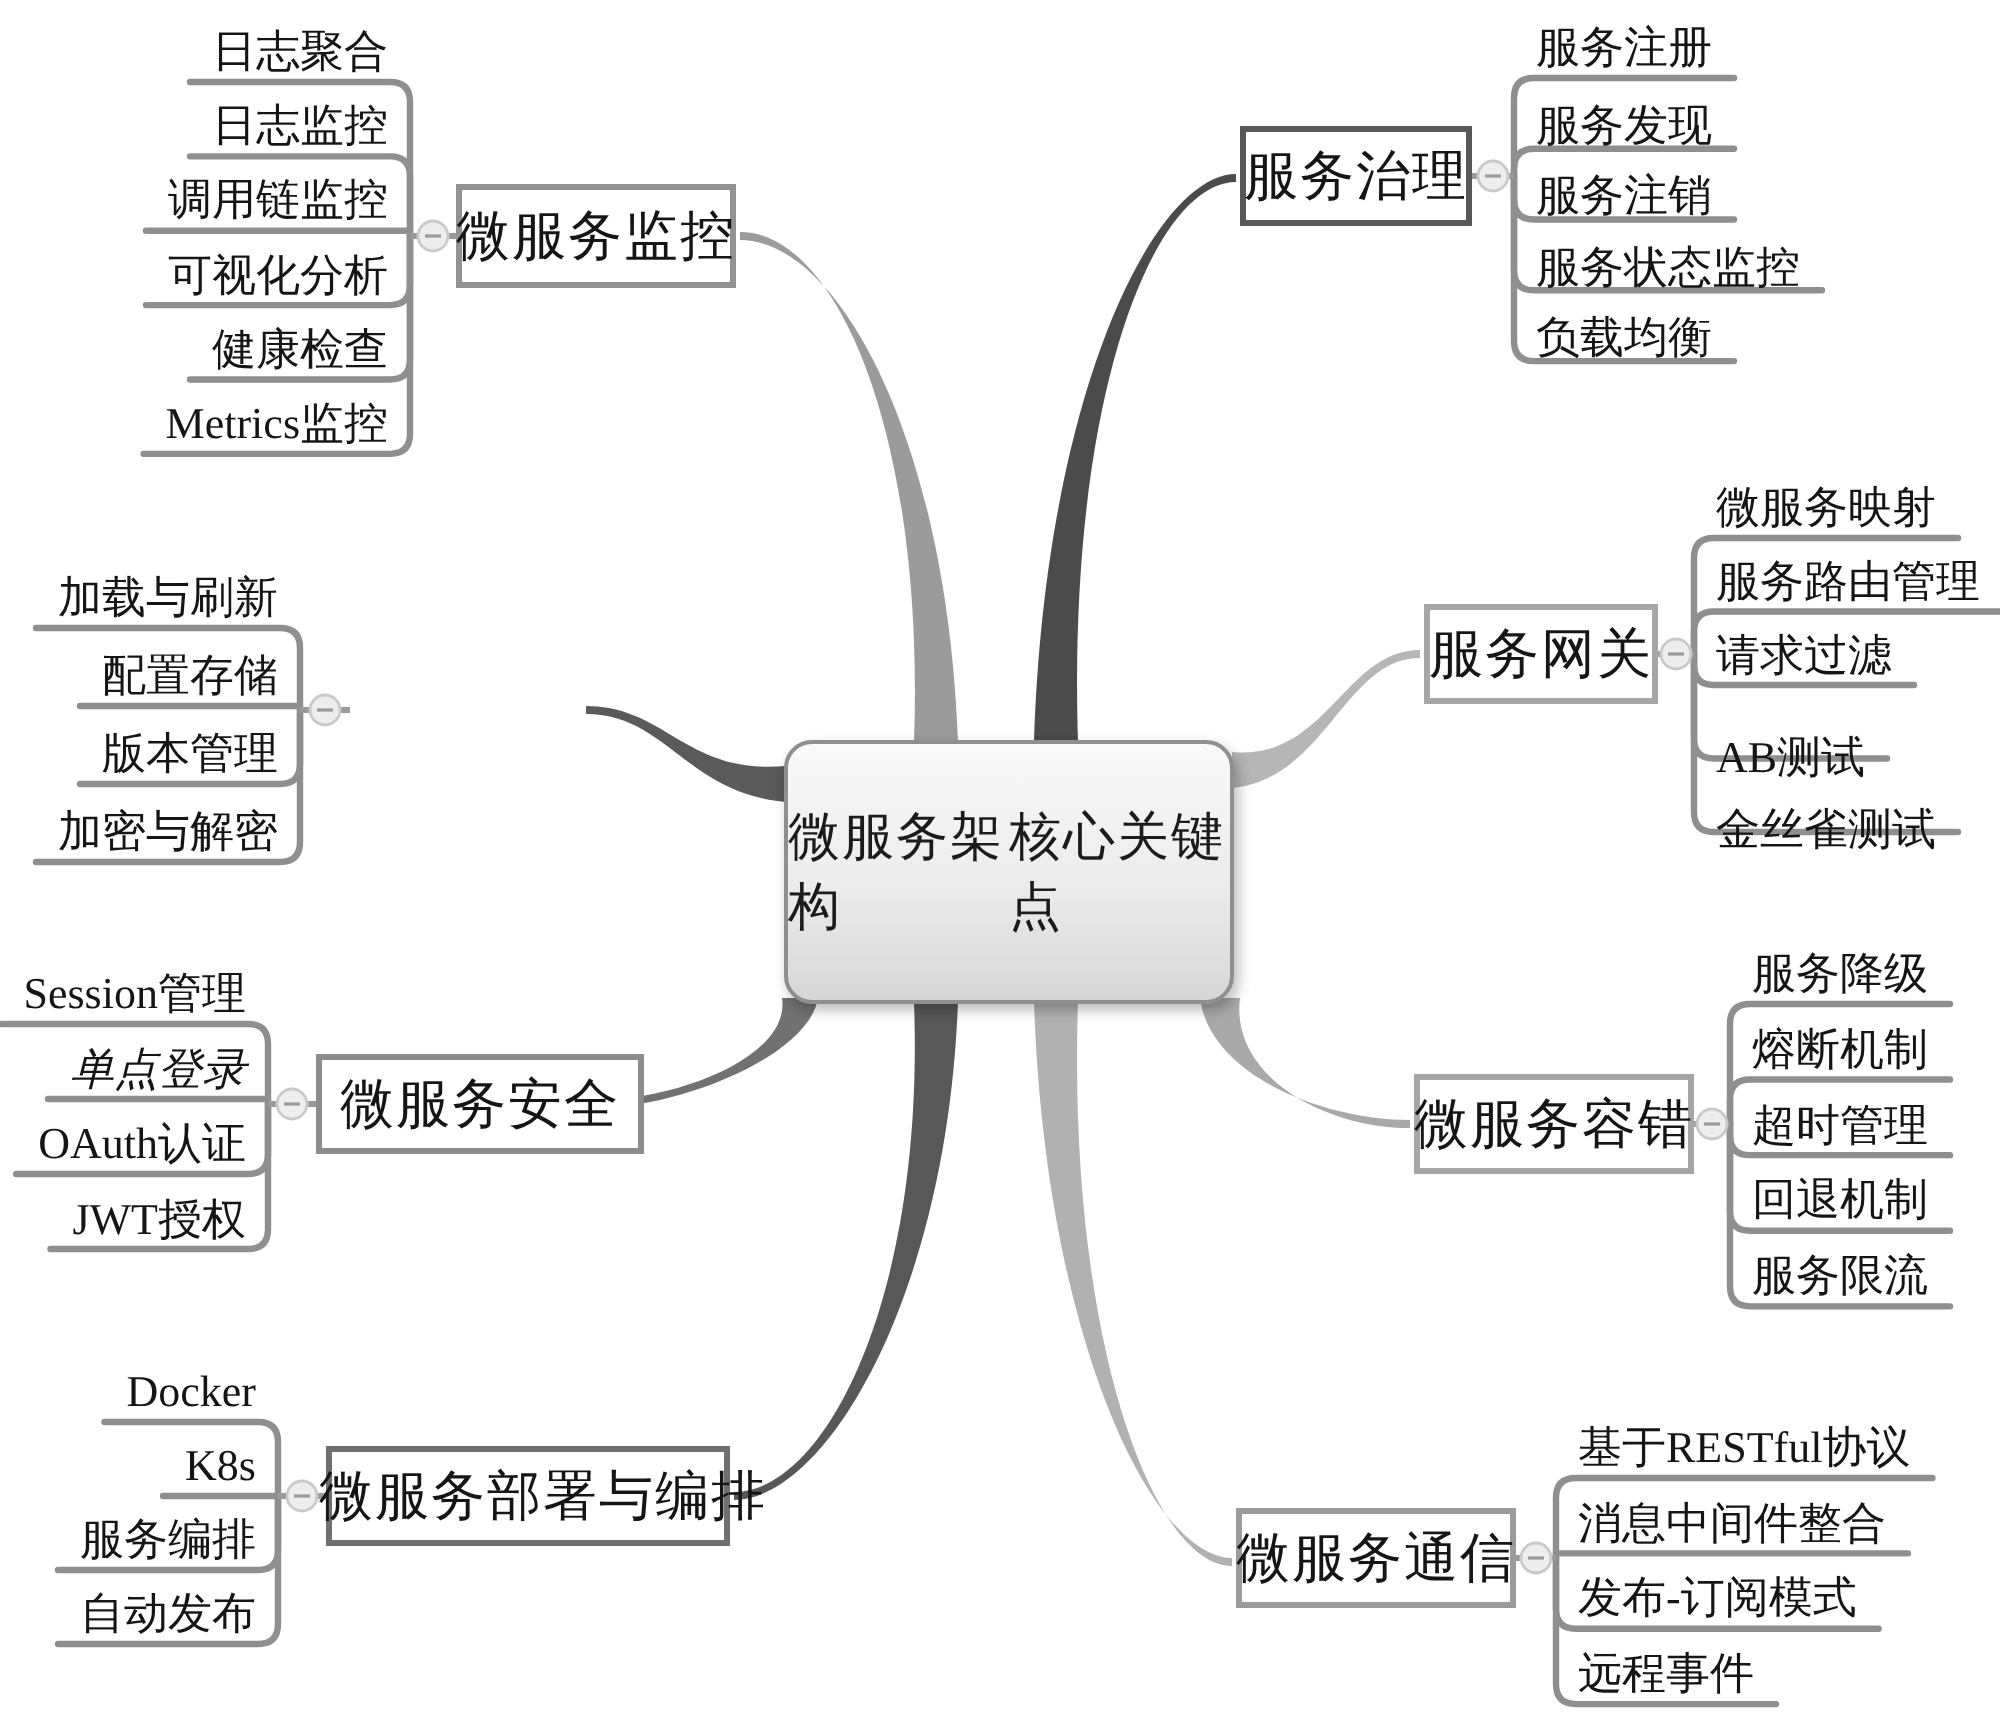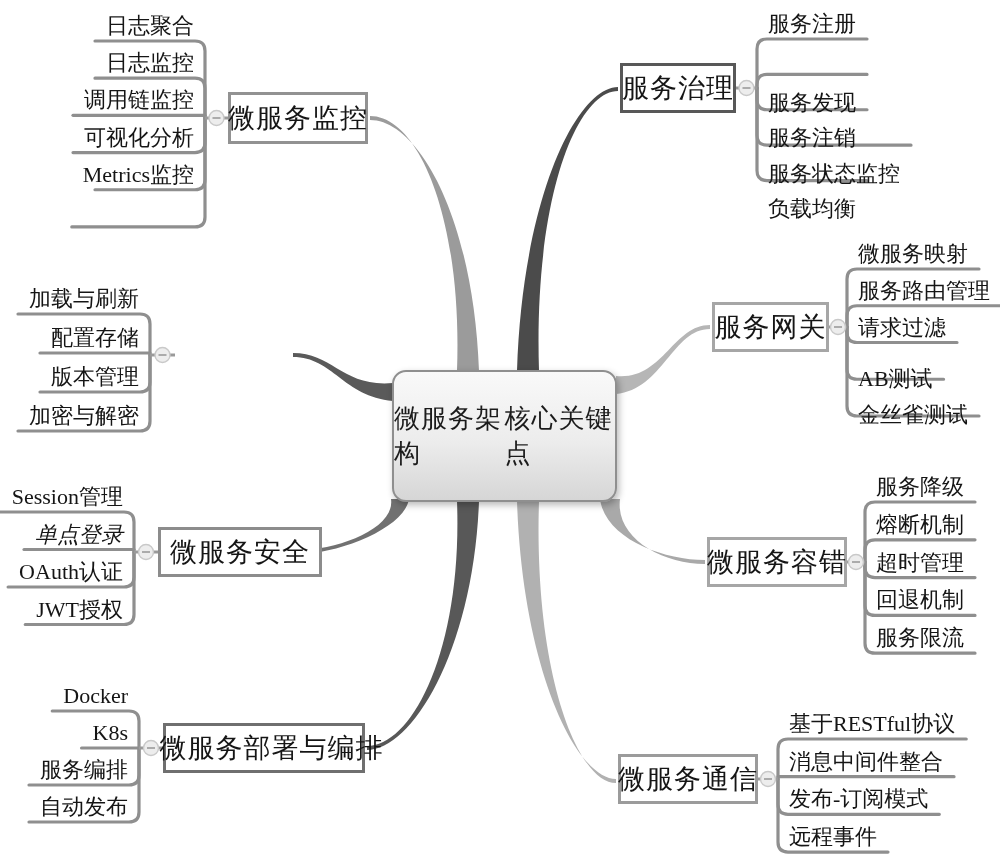--- a/index.html
+++ b/index.html
@@ -132,26 +132,27 @@
     </div>
   <div class="topic" style="left: 618px; top: 754px; width: 140px; height: 50px; border-color: rgb(155, 155, 155);">
       <span>微服务通信</span>
     </div>
 
   <div class="kids side-left" style="right: 803px; top: 4.8px;">
     <div class="kid" style="height: 37.2px;">日志聚合</div>
     <div class="kid" style="height: 37.2px;">日志监控</div>
     <div class="kid" style="height: 37.2px;">调用链监控</div>
     <div class="kid" style="height: 37.2px;">可视化分析</div>
+    <div class="kid" style="height: 37.2px;">健康检查</div>
     <div class="kid" style="height: 37.2px;">Metrics监控</div>
   </div>
 
   <div class="kids side-right" style="left: 765px; top: 4.6px;">
     <div class="kid" style="height: 35.4px;">服务注册</div>
-    <div class="kid" style="height: 39px; margin-top: 40px;">服务发现</div>
+    <div class="kid" style="height: 39px;">服务发现</div>
     <div class="kid" style="height: 35.4px;">服务注销</div>
     <div class="kid" style="height: 35.4px;">服务状态监控</div>
     <div class="kid" style="height: 35.4px;">负载均衡</div>
   </div>
 
   <div class="kids side-right" style="left: 855px; top: 233.25px;">
     <div class="kid" style="height: 36.75px;">微服务映射</div>
     <div class="kid" style="height: 36.75px;">服务路由管理</div>
     <div class="kid" style="height: 36.75px;">请求过滤</div>
     <div class="kid" style="height: 51px;">AB测试</div>

